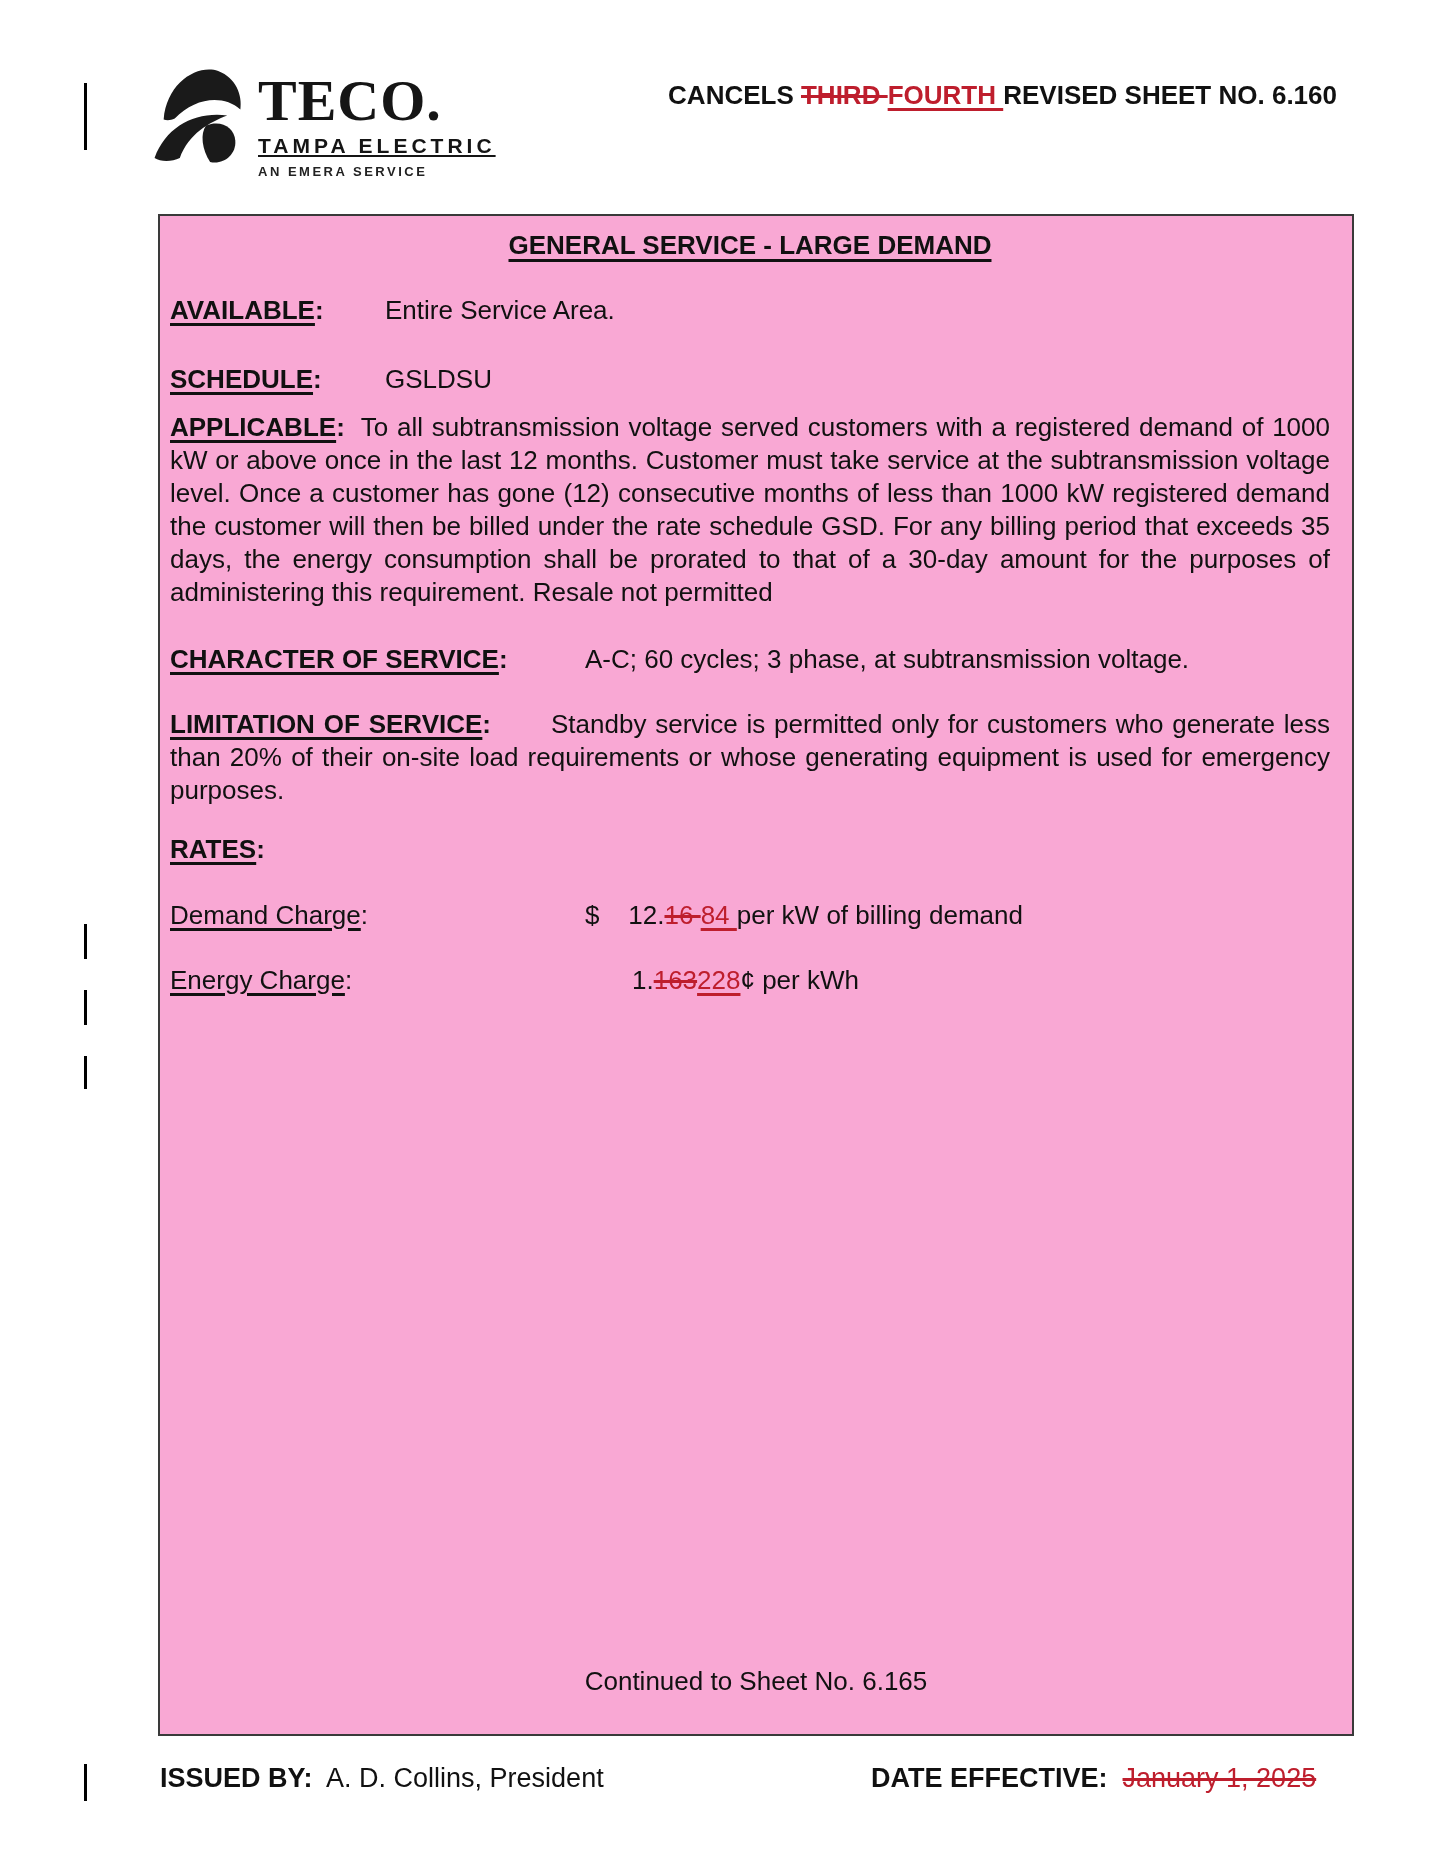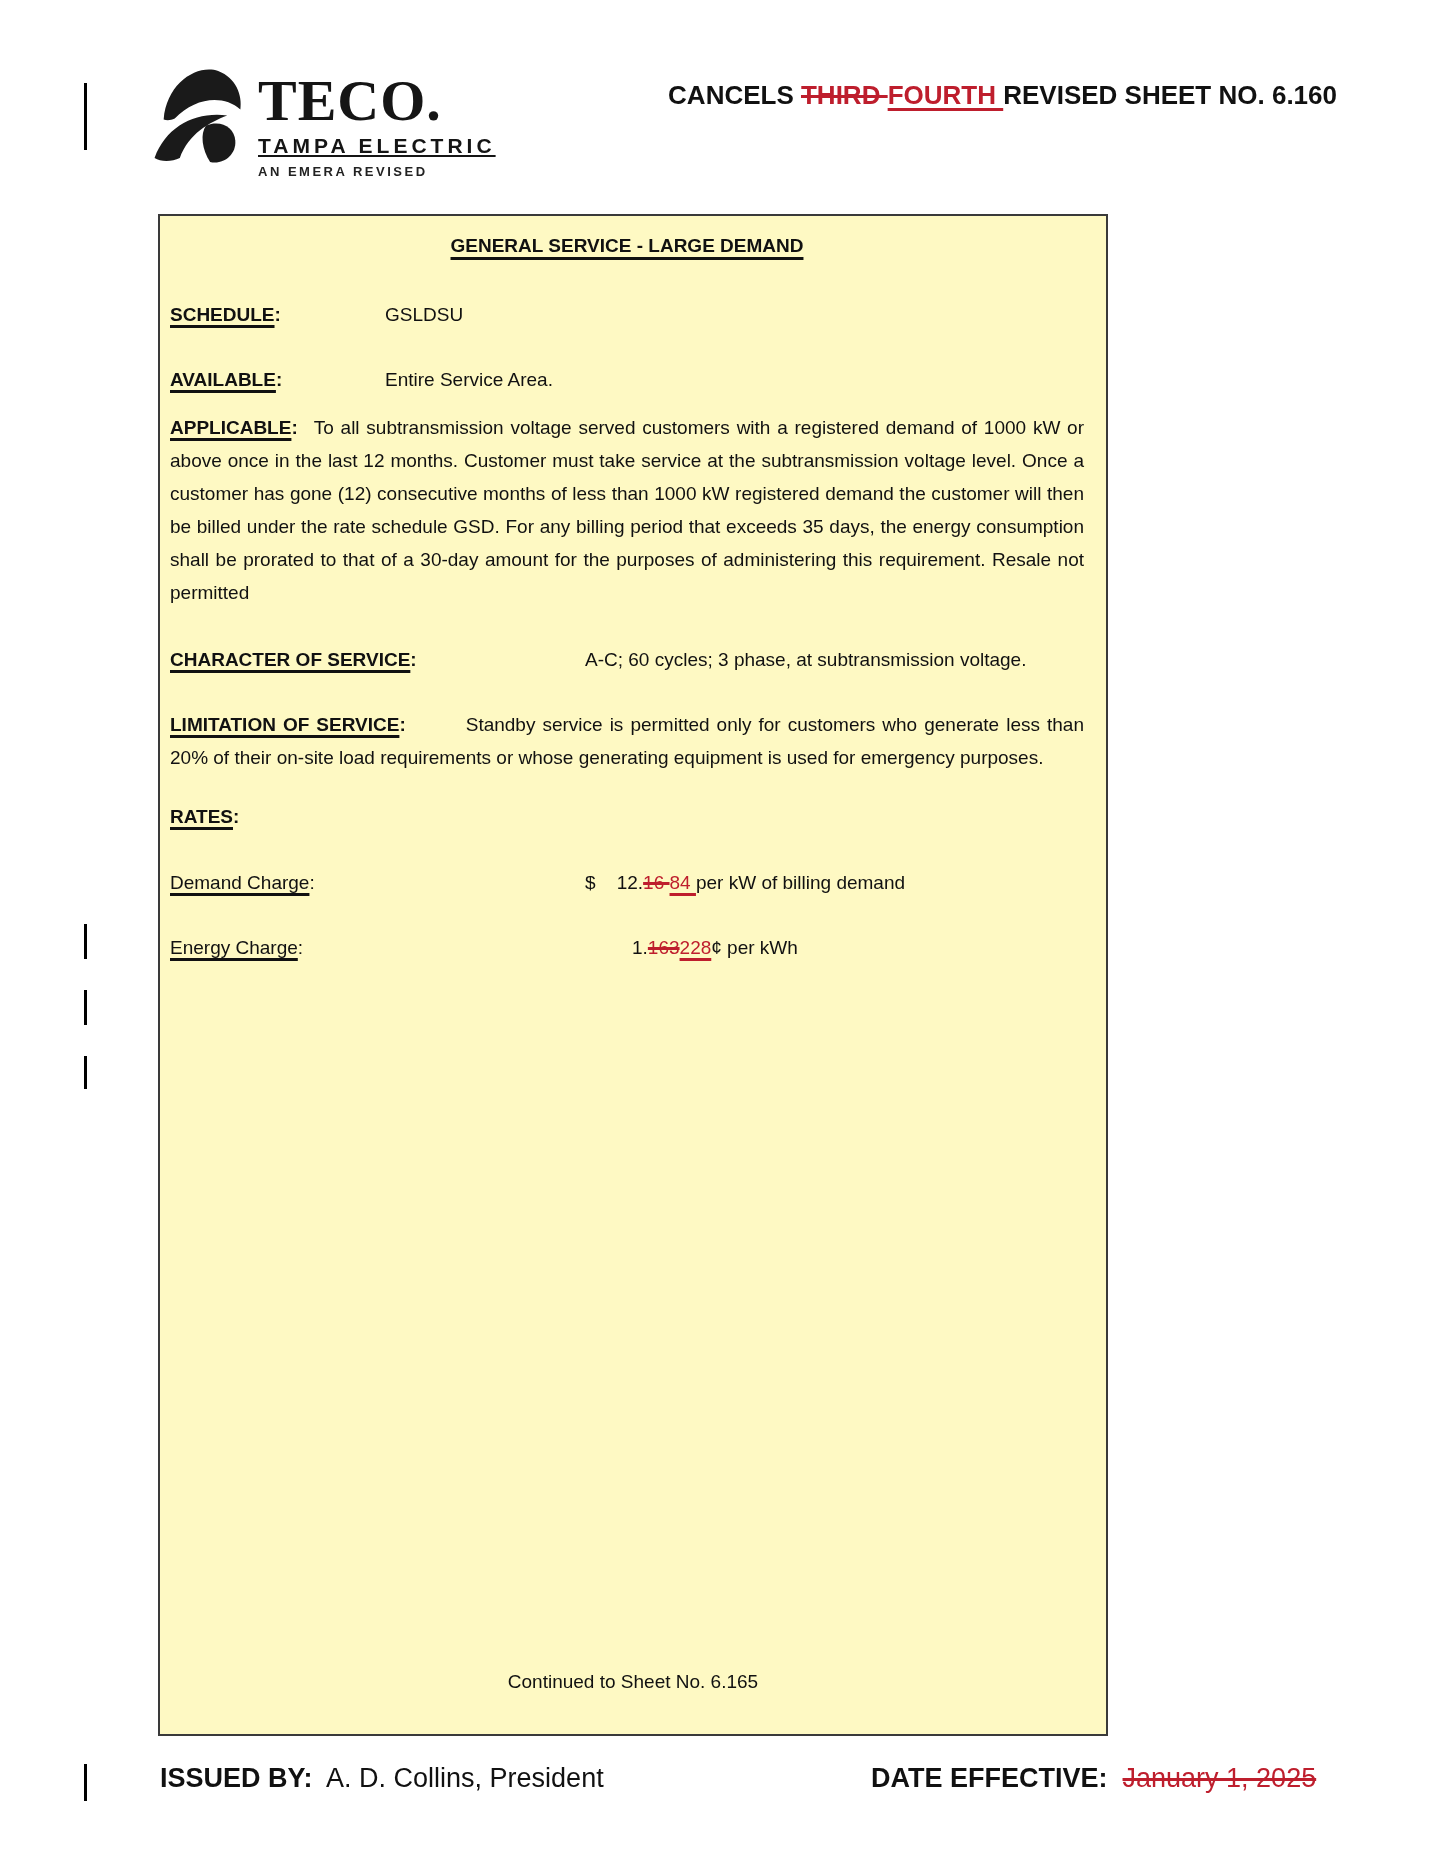--- a/index.html
+++ b/index.html
@@ -35,24 +35,24 @@
   
   .rev-block{
     position:absolute; top:80px; right:94px;
     text-align:right; font-weight:bold; font-size:26px; line-height:30px; white-space:nowrap;
   }
   .removed{ color:var(--red); text-decoration:line-through; text-decoration-thickness:3px; }
   .added{ color:var(--red); text-decoration:underline; text-decoration-thickness:3px; text-underline-offset:4px; }
 
   
   .sheet-box{
-    position:absolute; left:158px; top:214px; width:950px; height:1522px;
-    border:2px solid #3a3a3a; background:#fef9c3;
+    position:absolute; left:158px; top:214px; width:1196px; height:1522px;
+    border:2px solid #3a3a3a; background:#f9a8d4;
     padding:13px 22px 0 10px;
-    font-size:19px; line-height:33px;
+    font-size:26px; line-height:33px;
   }
   .doc-title{ text-align:center; font-weight:bold; }
   .u{ text-decoration:underline; text-decoration-thickness:2.5px; text-underline-offset:4px; }
   .title-u{ text-decoration:underline; text-decoration-thickness:3px; text-underline-offset:5px; }
 
   .lbl{ font-weight:bold; }
   .row{ position:relative; white-space:nowrap; }
   .row .val{ position:absolute; top:0; white-space:nowrap; }
   .val-narrow{ left:215px; }
   .val-wide{ left:415px; }
@@ -91,44 +91,44 @@
 
 <div class="logo">
   <svg class="logo-mark" viewBox="0 0 100 105" xmlns="http://www.w3.org/2000/svg">
     <path d="M13,57 C16,20 47,2 67,9 C85,16 91,33 89,47 C72,32 44,35 24,56 C20,58 16,58 13,57 Z" fill="#1a1a1a"></path>
     <path d="M4,95 C16,63 45,49 76,53 C58,60 38,71 29,95 C21,99 10,99 4,95 Z" fill="#1a1a1a"></path>
     <path d="M55,63 C70,57 83,65 84,78 C85,92 72,102 59,99 C51,87 49,71 55,63 Z" fill="#1a1a1a"></path>
   </svg>
   <div class="logo-text">
     <div class="logo-brand">TECO.</div>
     <div class="logo-company">TAMPA ELECTRIC</div>
-    <div class="logo-tagline">AN EMERA REVISED</div>
+    <div class="logo-tagline">AN EMERA SERVICE</div>
   </div>
 </div>
 
 <div class="rev-block">
   <div>
     <span>CANCELS&nbsp;</span><span class="removed">THIRD&nbsp;</span><span class="added">FOURTH&nbsp;</span><span>REVISED SHEET NO. 6.160</span>
   </div>
 </div>
 
 <div class="sheet-box">
 
   <div class="doc-title">
     <div><span class="title-u">GENERAL SERVICE - LARGE DEMAND</span></div>
   </div>
 
+  <div class="row m-available">
+    <span class="lbl"><span class="u">AVAILABLE</span><span>:</span></span>
+    <span class="val val-narrow">Entire Service Area.</span>
+  </div>
+
   <div class="row m-schedule">
     <span class="lbl"><span class="u">SCHEDULE</span><span>:</span></span>
     <span class="val val-narrow">GSLDSU</span>
-  </div>
-
-  <div class="row m-available">
-    <span class="lbl"><span class="u">AVAILABLE</span><span>:</span></span>
-    <span class="val val-narrow">Entire Service Area.</span>
   </div>
 
   <div class="para m-applicable">
     <span class="lbl"><span class="u">APPLICABLE</span><span>:</span></span><span class="gap-sm"></span><span>To all subtransmission voltage served customers with a registered demand of 1000 kW or above once in the last 12 months.  Customer must take service at the subtransmission voltage level.  Once a customer has gone (12) consecutive months of less than 1000 kW registered demand the customer will then be billed under the rate schedule GSD. For any billing period that exceeds 35 days, the energy consumption shall be prorated to that of a 30-day amount for the purposes of administering this requirement. Resale not permitted</span>
   </div>
 
   <div class="row m-character">
     <span class="lbl"><span class="u">CHARACTER OF SERVICE</span><span>:</span></span>
     <span class="val val-wide">A-C; 60 cycles; 3 phase, at subtransmission voltage.</span>
   </div>

